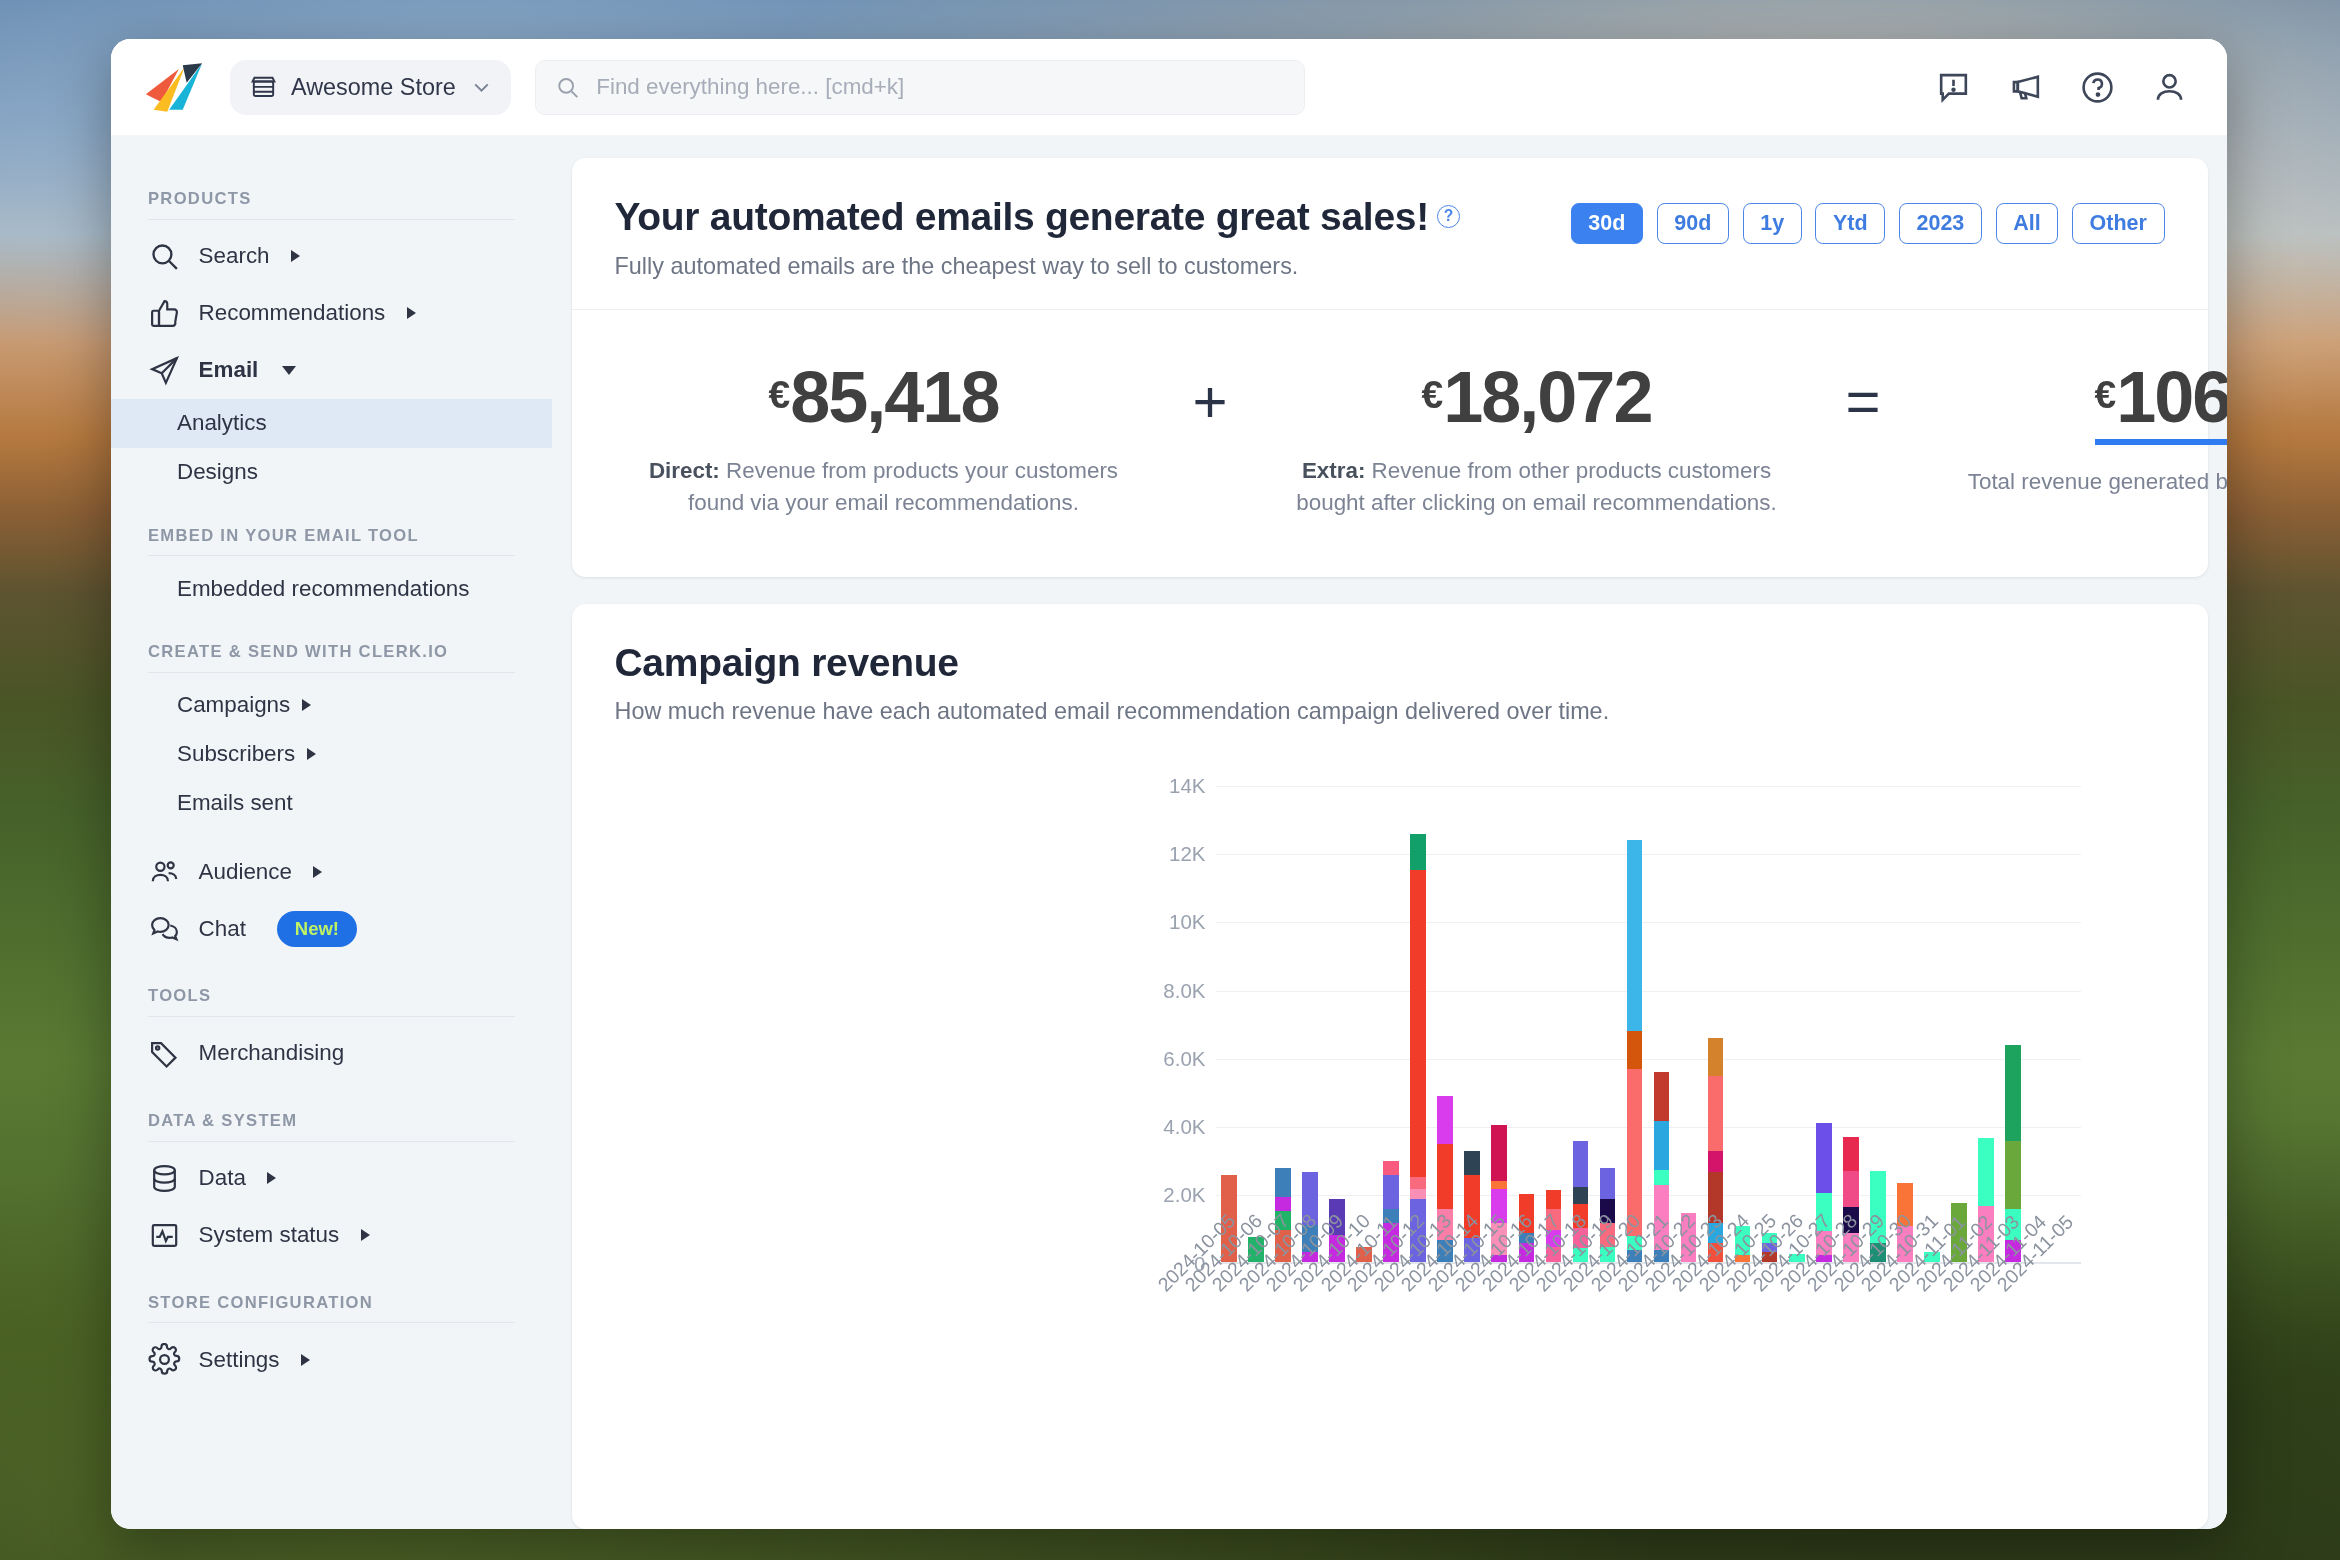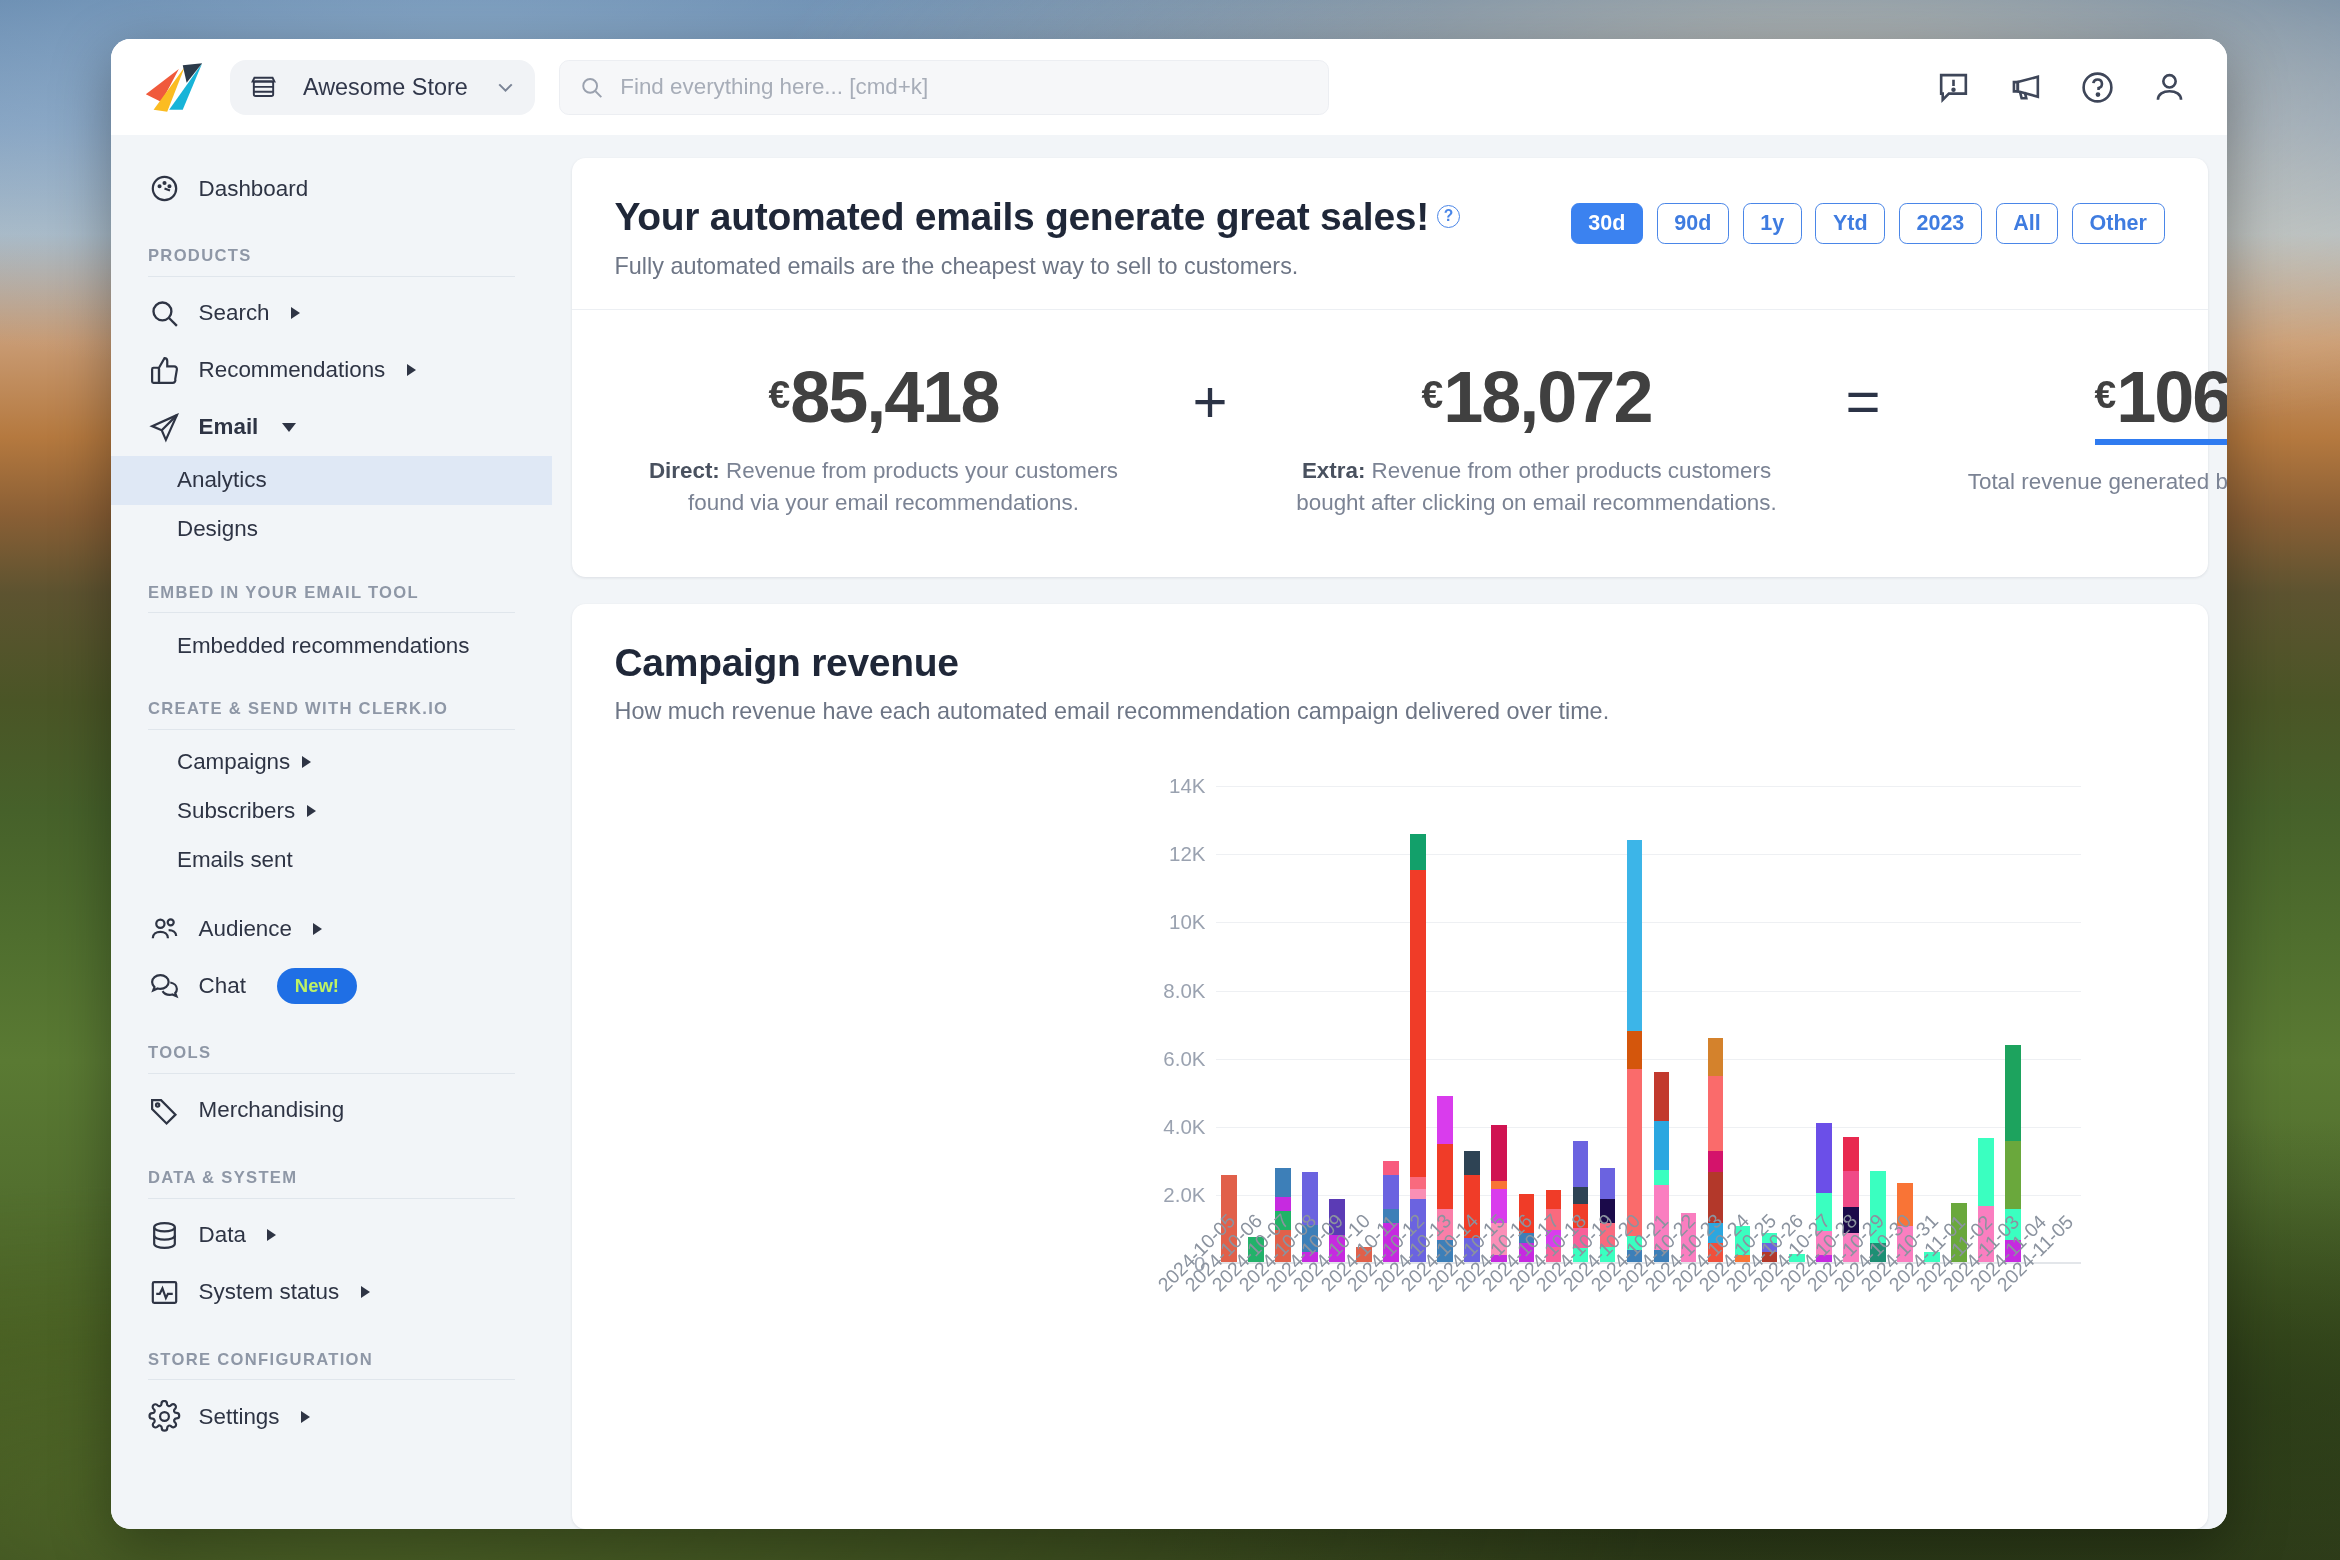--- a/index.html
+++ b/index.html
@@ -47,21 +47,21 @@
   
   #topbar {
     height: 96px; flex: 0 0 96px;
     display: flex; align-items: center;
     padding: 0 33px 0 29px;
     background: #fff;
     position: relative; z-index: 3;
   }
   #logo { width: 68px; height: 53px; margin-right: 21.5px; flex:0 0 auto;}
   .store-switcher {
-    display: flex; align-items: center; gap: 25px;
+    display: flex; align-items: center; gap: 13px;
     background: #f1f3f6; border-radius: 16px;
     height: 55px; padding: 0 17.6px 0 19.5px; min-width: 275px;
     cursor: pointer;
   }
   .store-name { font-size: 23.4px; color: #31374a; }
   .searchbar {
     margin-left: 23.4px; flex: 0 0 770px; height: 55px;
     background: #f6f7f9; border: 1px solid #eceef2; border-radius: 9.8px;
     display: flex; align-items: center; gap: 15.6px; padding: 0 19.5px;
     cursor: text;
@@ -226,30 +226,20 @@
         <circle cx="12" cy="8" r="4"></circle>
           <path d="M4.5 20c0-3.6 3.4-5.6 7.5-5.6s7.5 2 7.5 5.6"></path>
       </svg>
     </div>
   </div>
 
   <div id="body-split">
 
     <div id="sidebar">
 
-      <div class="nav-row">
-        <svg class="ico" viewBox="0 0 24 24" fill="none" stroke="#2e3444" stroke-width="1.6">
-          <circle cx="12" cy="12" r="8.5"></circle>
-            <line x1="12" y1="12" x2="16" y2="13.5"></line>
-          <circle cx="12" cy="8" r=".7" fill="#2e3444"></circle>
-            <circle cx="8.4" cy="10.4" r=".7" fill="#2e3444"></circle>
-            <circle cx="15.6" cy="10.4" r=".7" fill="#2e3444"></circle>
-        </svg>
-        <span class="nav-label">Dashboard</span>
-      </div>
 
       <div class="section-head">PRODUCTS</div>
       <div class="section-rule"></div>
 
       <div class="nav-row">
         <svg class="ico" viewBox="0 0 24 24" fill="none" stroke="#2e3444" stroke-width="1.7">
           <circle cx="10.5" cy="10.5" r="6.5"></circle>
             <line x1="15.3" y1="15.3" x2="21" y2="21"></line>
         </svg>
         <span class="nav-label">Search</span>

